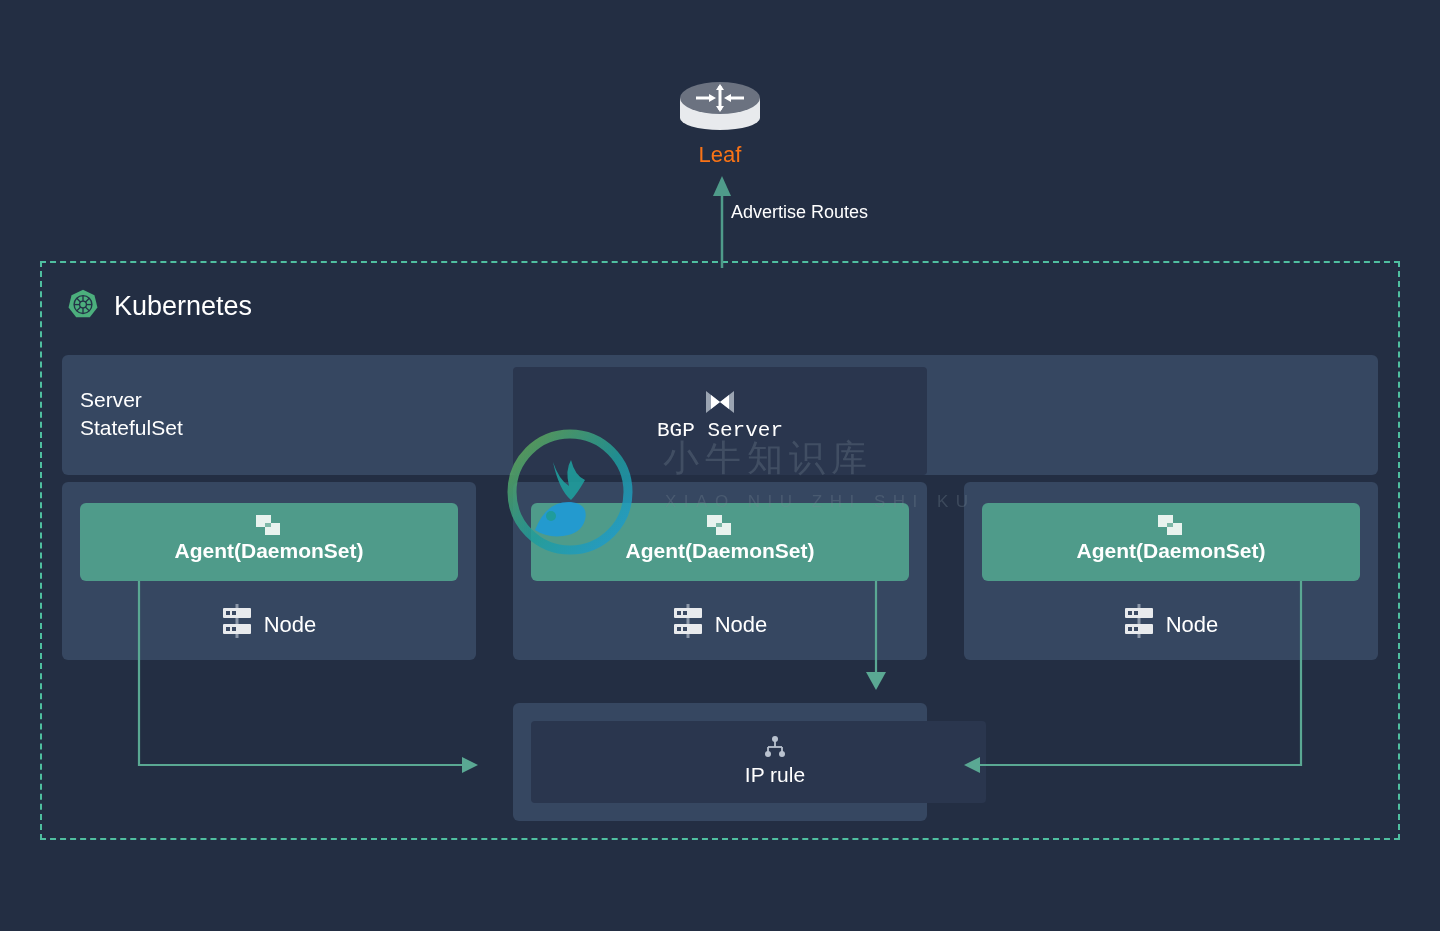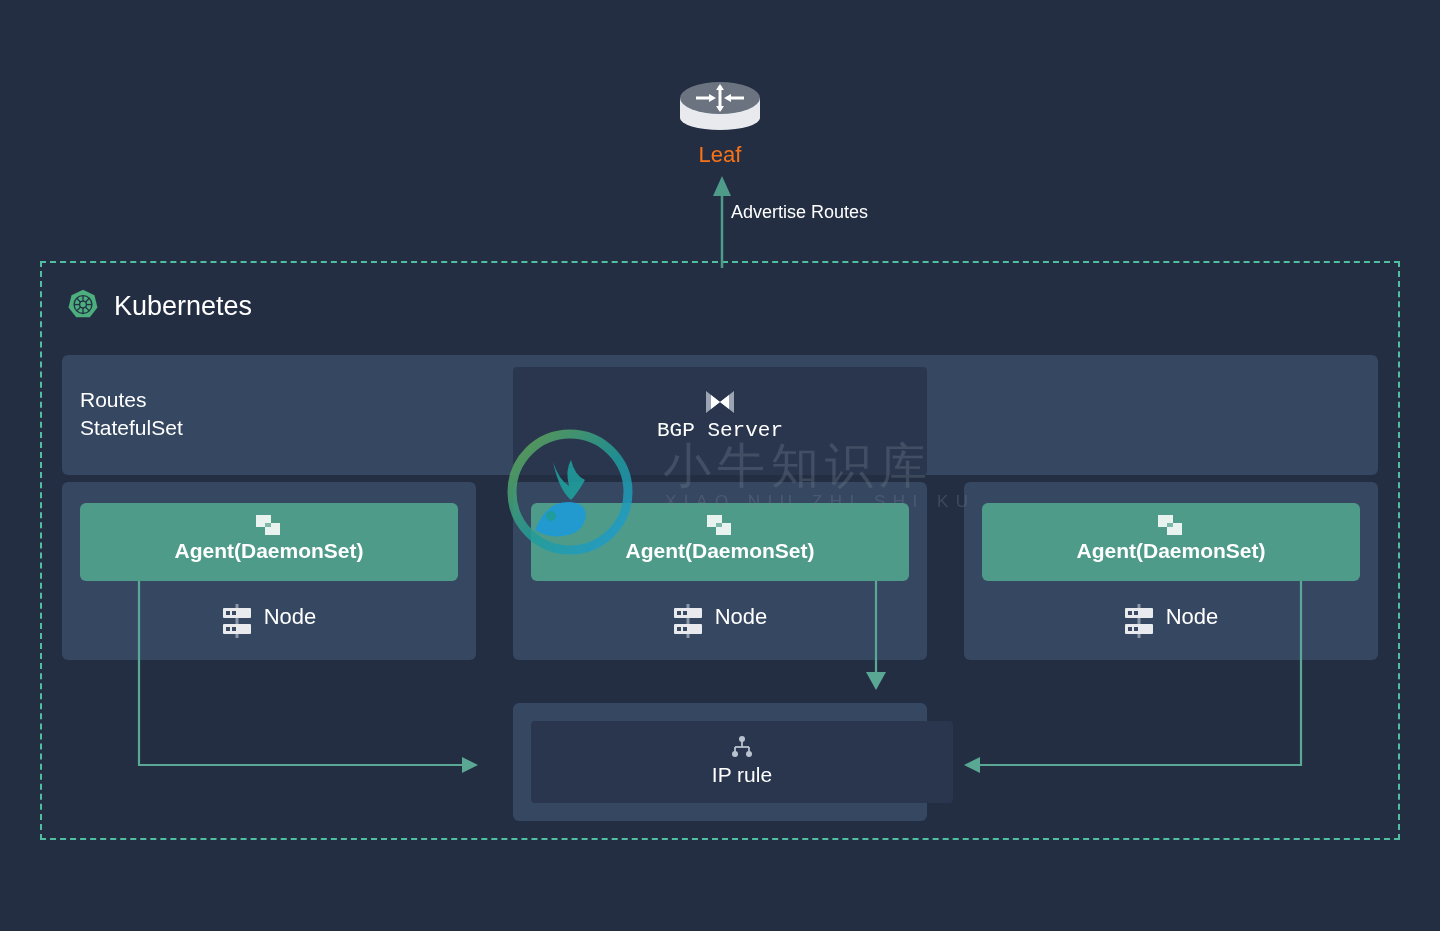--- a/index.html
+++ b/index.html
@@ -35,21 +35,21 @@
     position: absolute;
     left: 0;
     top: 0;
     width: 150px;
     height: 150px;
   }
   .wm-cn {
     position: absolute;
     left: 168px;
     top: 14px;
-    font-size: 48px;
+    font-size: 36px;
     letter-spacing: 6px;
     color: rgba(120,135,150,0.30);
     font-family: "DejaVu Sans", sans-serif;
     white-space: nowrap;
   }
   .wm-en {
     position: absolute;
     left: 170px;
     top: 72px;
     font-size: 17px;
@@ -188,21 +188,21 @@
   .agent-box.center { left: 531px; }
   .agent-box.right  { left: 982px; }
   .agent-icon { margin: 12px auto 0; display:block; width: 26px; height: 22px; }
   .agent-label { margin-top: 2px; font-size: 21px; color: #ffffff; }
 
   .node-row {
     position: absolute;
     top: 604px;
     width: 414px;
     display: flex;
-    align-items: flex-start;
+    align-items: flex-end;
     justify-content: center;
     gap: 12px;
     z-index: 4;
   }
   .node-row.left   { left: 62px; }
   .node-row.center { left: 513px; }
   .node-row.right  { left: 964px; }
   .node-icon { width: 30px; height: 34px; display:block; }
   .node-label { font-size: 22px; color: #ffffff; }
 
@@ -220,20 +220,21 @@
   .iprule-box {
     position: absolute;
     left: 531px;
     top: 721px;
     width: 422px;
     height: 82px;
     background: #2a364e;
     border-radius: 4px;
     z-index: 3;
     text-align: center;
+    padding-left: 33px;
   }
   .iprule-icon { margin: 14px auto 0; display:block; width: 26px; height: 26px; }
   .iprule-label { margin-top: 2px; font-size: 21px; color:#ffffff; }
 
   
   .connectors {
     position: absolute;
     inset: 0;
     z-index: 6;
     pointer-events: none;
@@ -307,21 +308,21 @@
         <line x1="24" y1="19.5" x2="30.5" y2="19.5"></line>
         <line x1="12.6" y1="12.1" x2="17.2" y2="16.7"></line>
         <line x1="22.8" y1="22.3" x2="27.4" y2="26.9"></line>
         <line x1="27.4" y1="12.1" x2="22.8" y2="16.7"></line>
         <line x1="17.2" y1="22.3" x2="12.6" y2="26.9"></line>
       </g>
     </svg>
     <div class="k8s-title">Kubernetes</div>
   </div>
 
-  <div class="manager-label">Routes
+  <div class="manager-label">Server
 StatefulSet</div>
 
   <div class="bgp-panel">
     <svg class="bgp-icon" viewBox="0 0 32 26">
       <polygon points="2,2 16,13 2,24" fill="#9aa4b2"></polygon>
       <polygon points="30,2 16,13 30,24" fill="#9aa4b2"></polygon>
       <polygon points="16,13 7,6 7,20" fill="#ffffff"></polygon>
       <polygon points="16,13 25,6 25,20" fill="#ffffff"></polygon>
     </svg>
     <div class="bgp-label">BGP Server</div>

